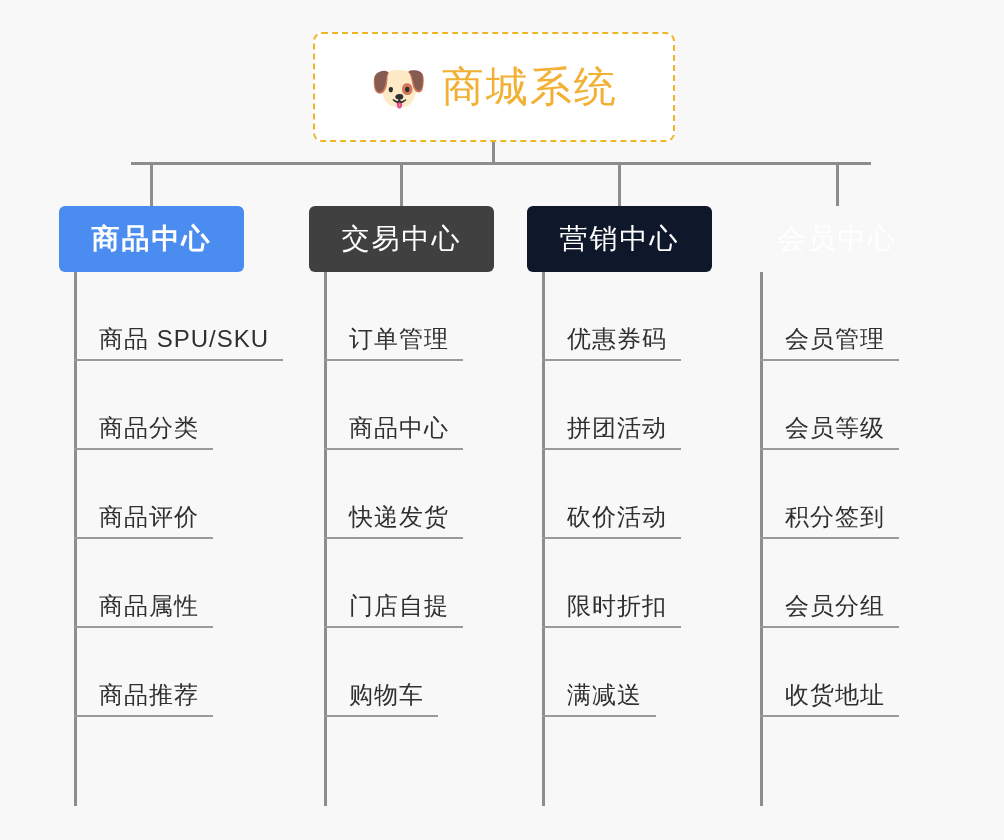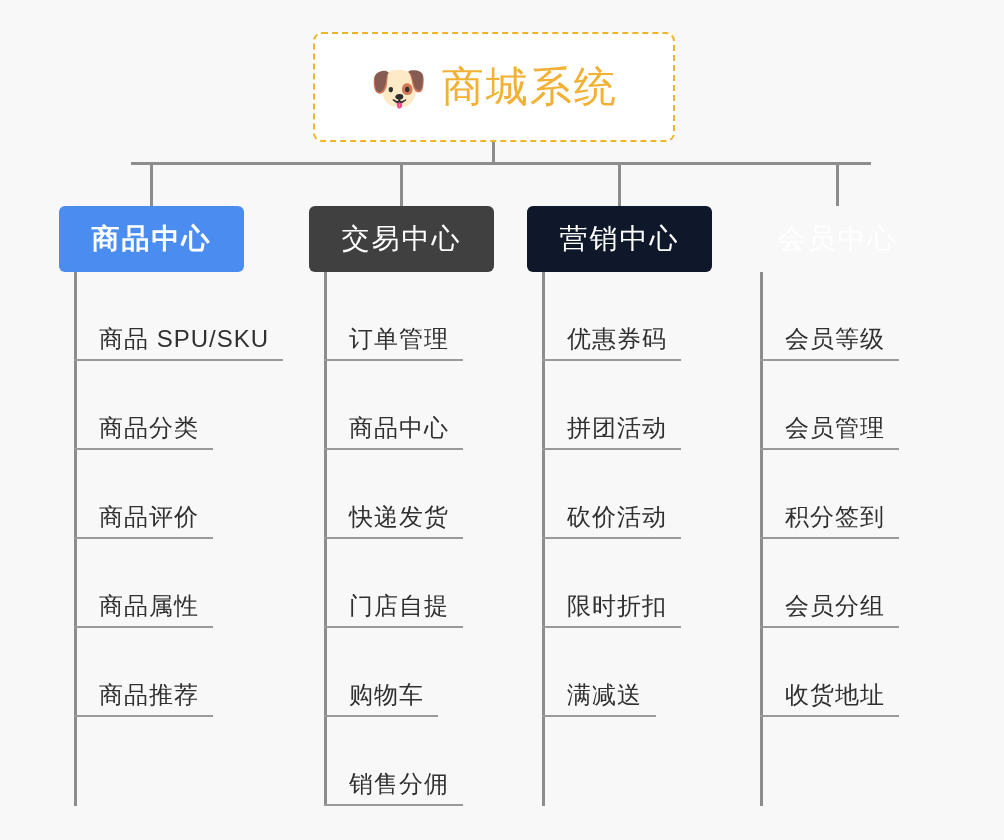--- a/index.html
+++ b/index.html
@@ -180,23 +180,20 @@
           </div>
           <div class="leaf">
             <div class="leaf-inner"><span class="leaf-label">快递发货</span></div>
           </div>
           <div class="leaf">
             <div class="leaf-inner"><span class="leaf-label">门店自提</span></div>
           </div>
           <div class="leaf">
             <div class="leaf-inner"><span class="leaf-label">购物车</span></div>
           </div>
-          <div class="leaf">
-            <div class="leaf-inner"><span class="leaf-label">销售分佣</span></div>
-          </div>
         </div>
       </div>
       <div class="column" style="left: 527px; width: 185px;">
         <div class="cat-box" style="background: #0f172a;">
           <span>营销中心</span>
         </div>
         <div class="leaf-list">
           <div class="spine" style="background: rgb(141, 141, 141); height: 534px;"></div>
           <div class="leaf">
             <div class="leaf-inner"><span class="leaf-label">优惠券码</span></div>
@@ -215,26 +212,26 @@
           </div>
         </div>
       </div>
       <div class="column" style="left: 745px; width: 185px;">
         <div class="cat-box">
           <span>会员中心</span>
         </div>
         <div class="leaf-list">
           <div class="spine" style="background: rgb(141, 141, 141); height: 534px;"></div>
           <div class="leaf">
+            <div class="leaf-inner"><span class="leaf-label">会员管理</span></div>
+          </div>
+          <div class="leaf">
             <div class="leaf-inner"><span class="leaf-label">会员等级</span></div>
           </div>
           <div class="leaf">
-            <div class="leaf-inner"><span class="leaf-label">会员管理</span></div>
-          </div>
-          <div class="leaf">
             <div class="leaf-inner"><span class="leaf-label">积分签到</span></div>
           </div>
           <div class="leaf">
             <div class="leaf-inner"><span class="leaf-label">会员分组</span></div>
           </div>
           <div class="leaf">
             <div class="leaf-inner"><span class="leaf-label">收货地址</span></div>
           </div>
         </div>
       </div>

